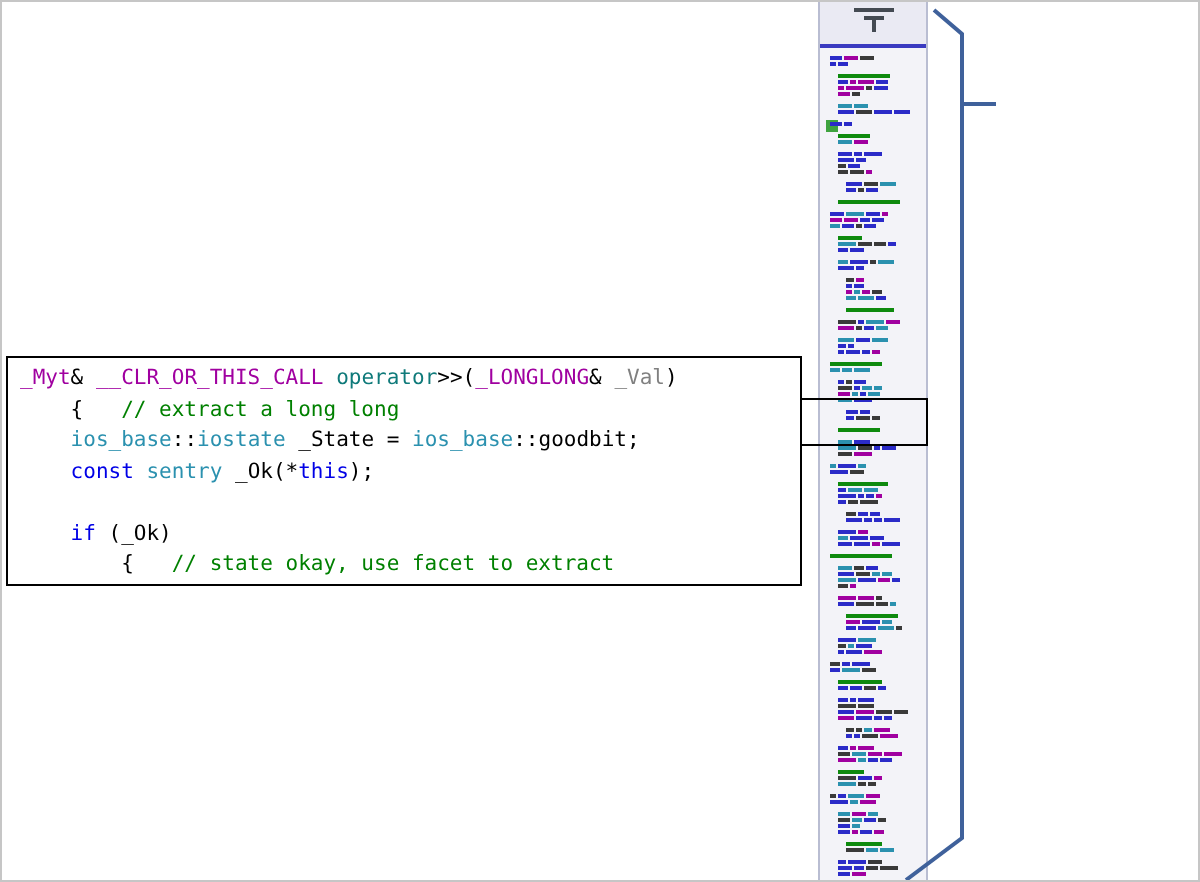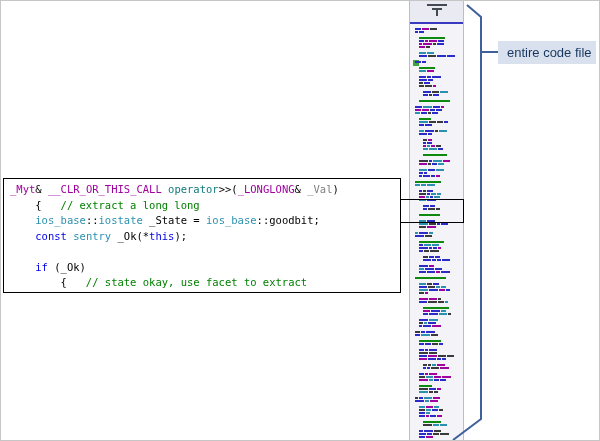--- a/index.html
+++ b/index.html
@@ -542,15 +542,14 @@
       </div>
   </div>
 
   <div id="viewport-marker" style="border-color: rgb(0, 0, 0);"></div>
 
   <svg id="callout-svg" viewBox="0 0 600 441" xmlns="http://www.w3.org/2000/svg">
     <polyline id="bracket-line" points="466,4 480,16 480,418 452,439" fill="none" stroke-width="2" stroke="#3f619b"></polyline>
     <line id="bracket-tick" x1="480" y1="51" x2="497" y2="51" stroke-width="2" stroke="#3f619b"></line>
   </svg>
 
-  <div id="callout-label" style="background: rgb(217, 225, 238); color: rgb(23, 55, 94);">entire code file</div>
 
 </div>
 
 </body></html>

